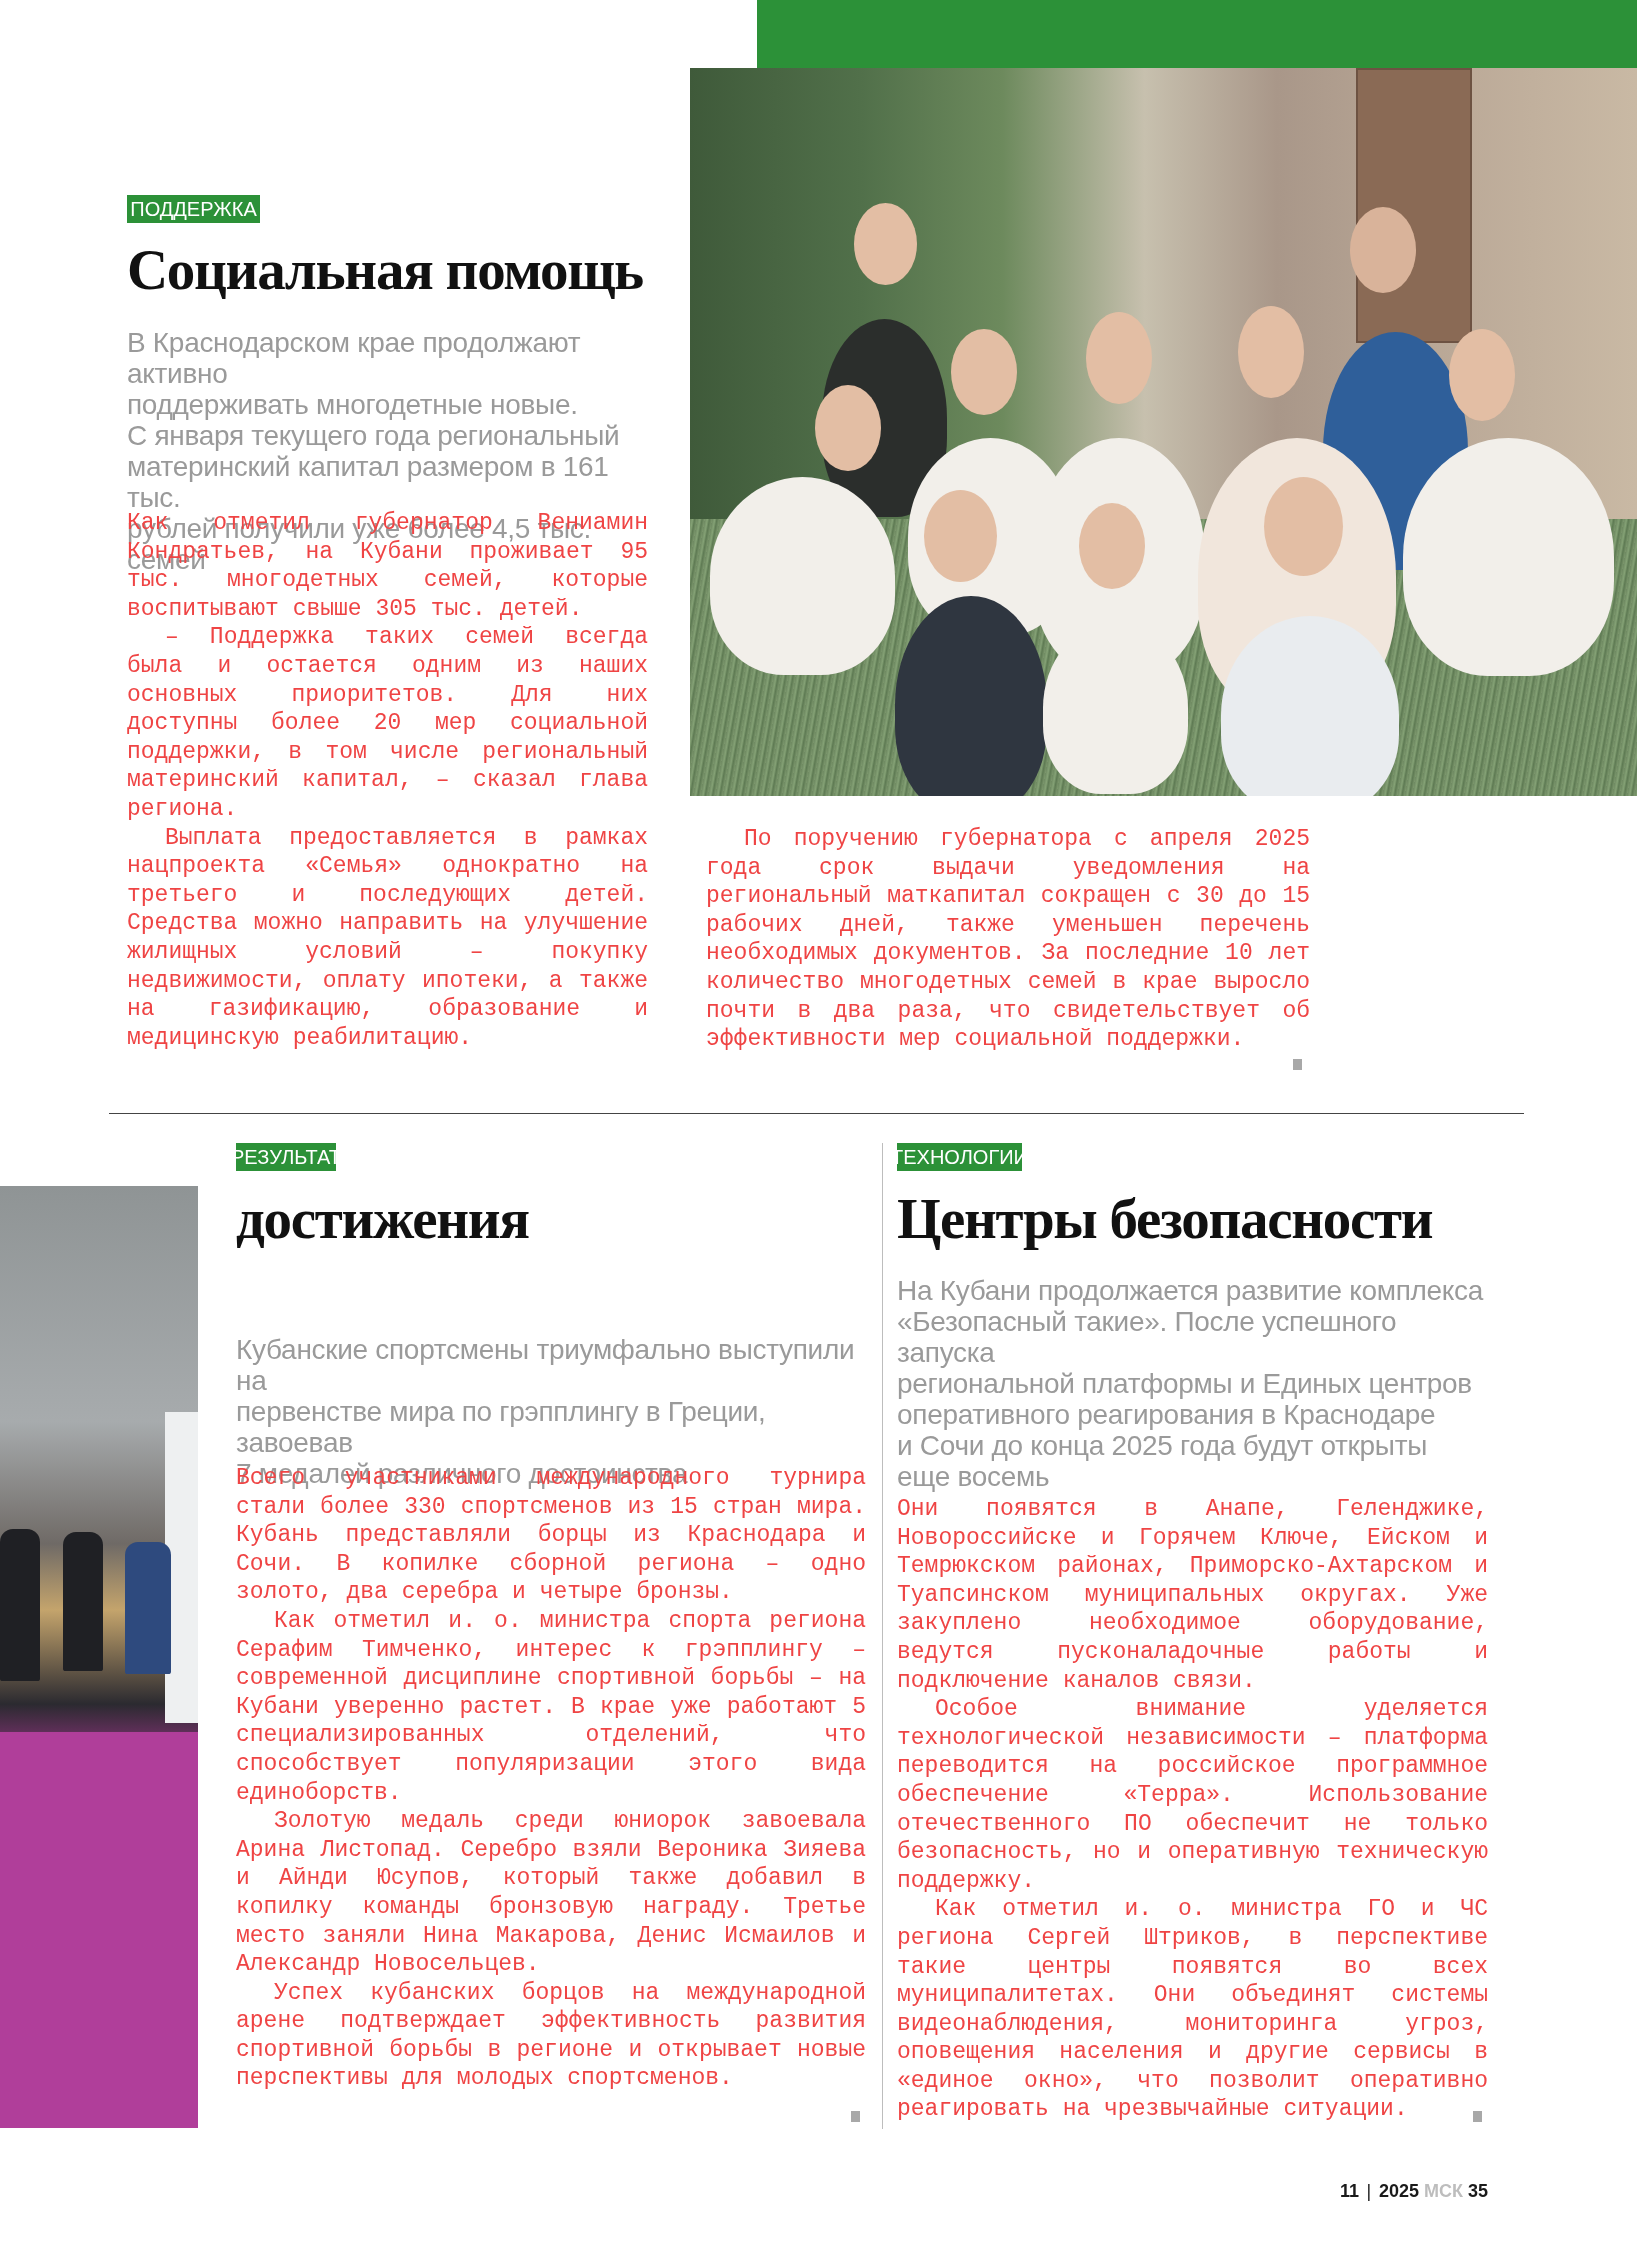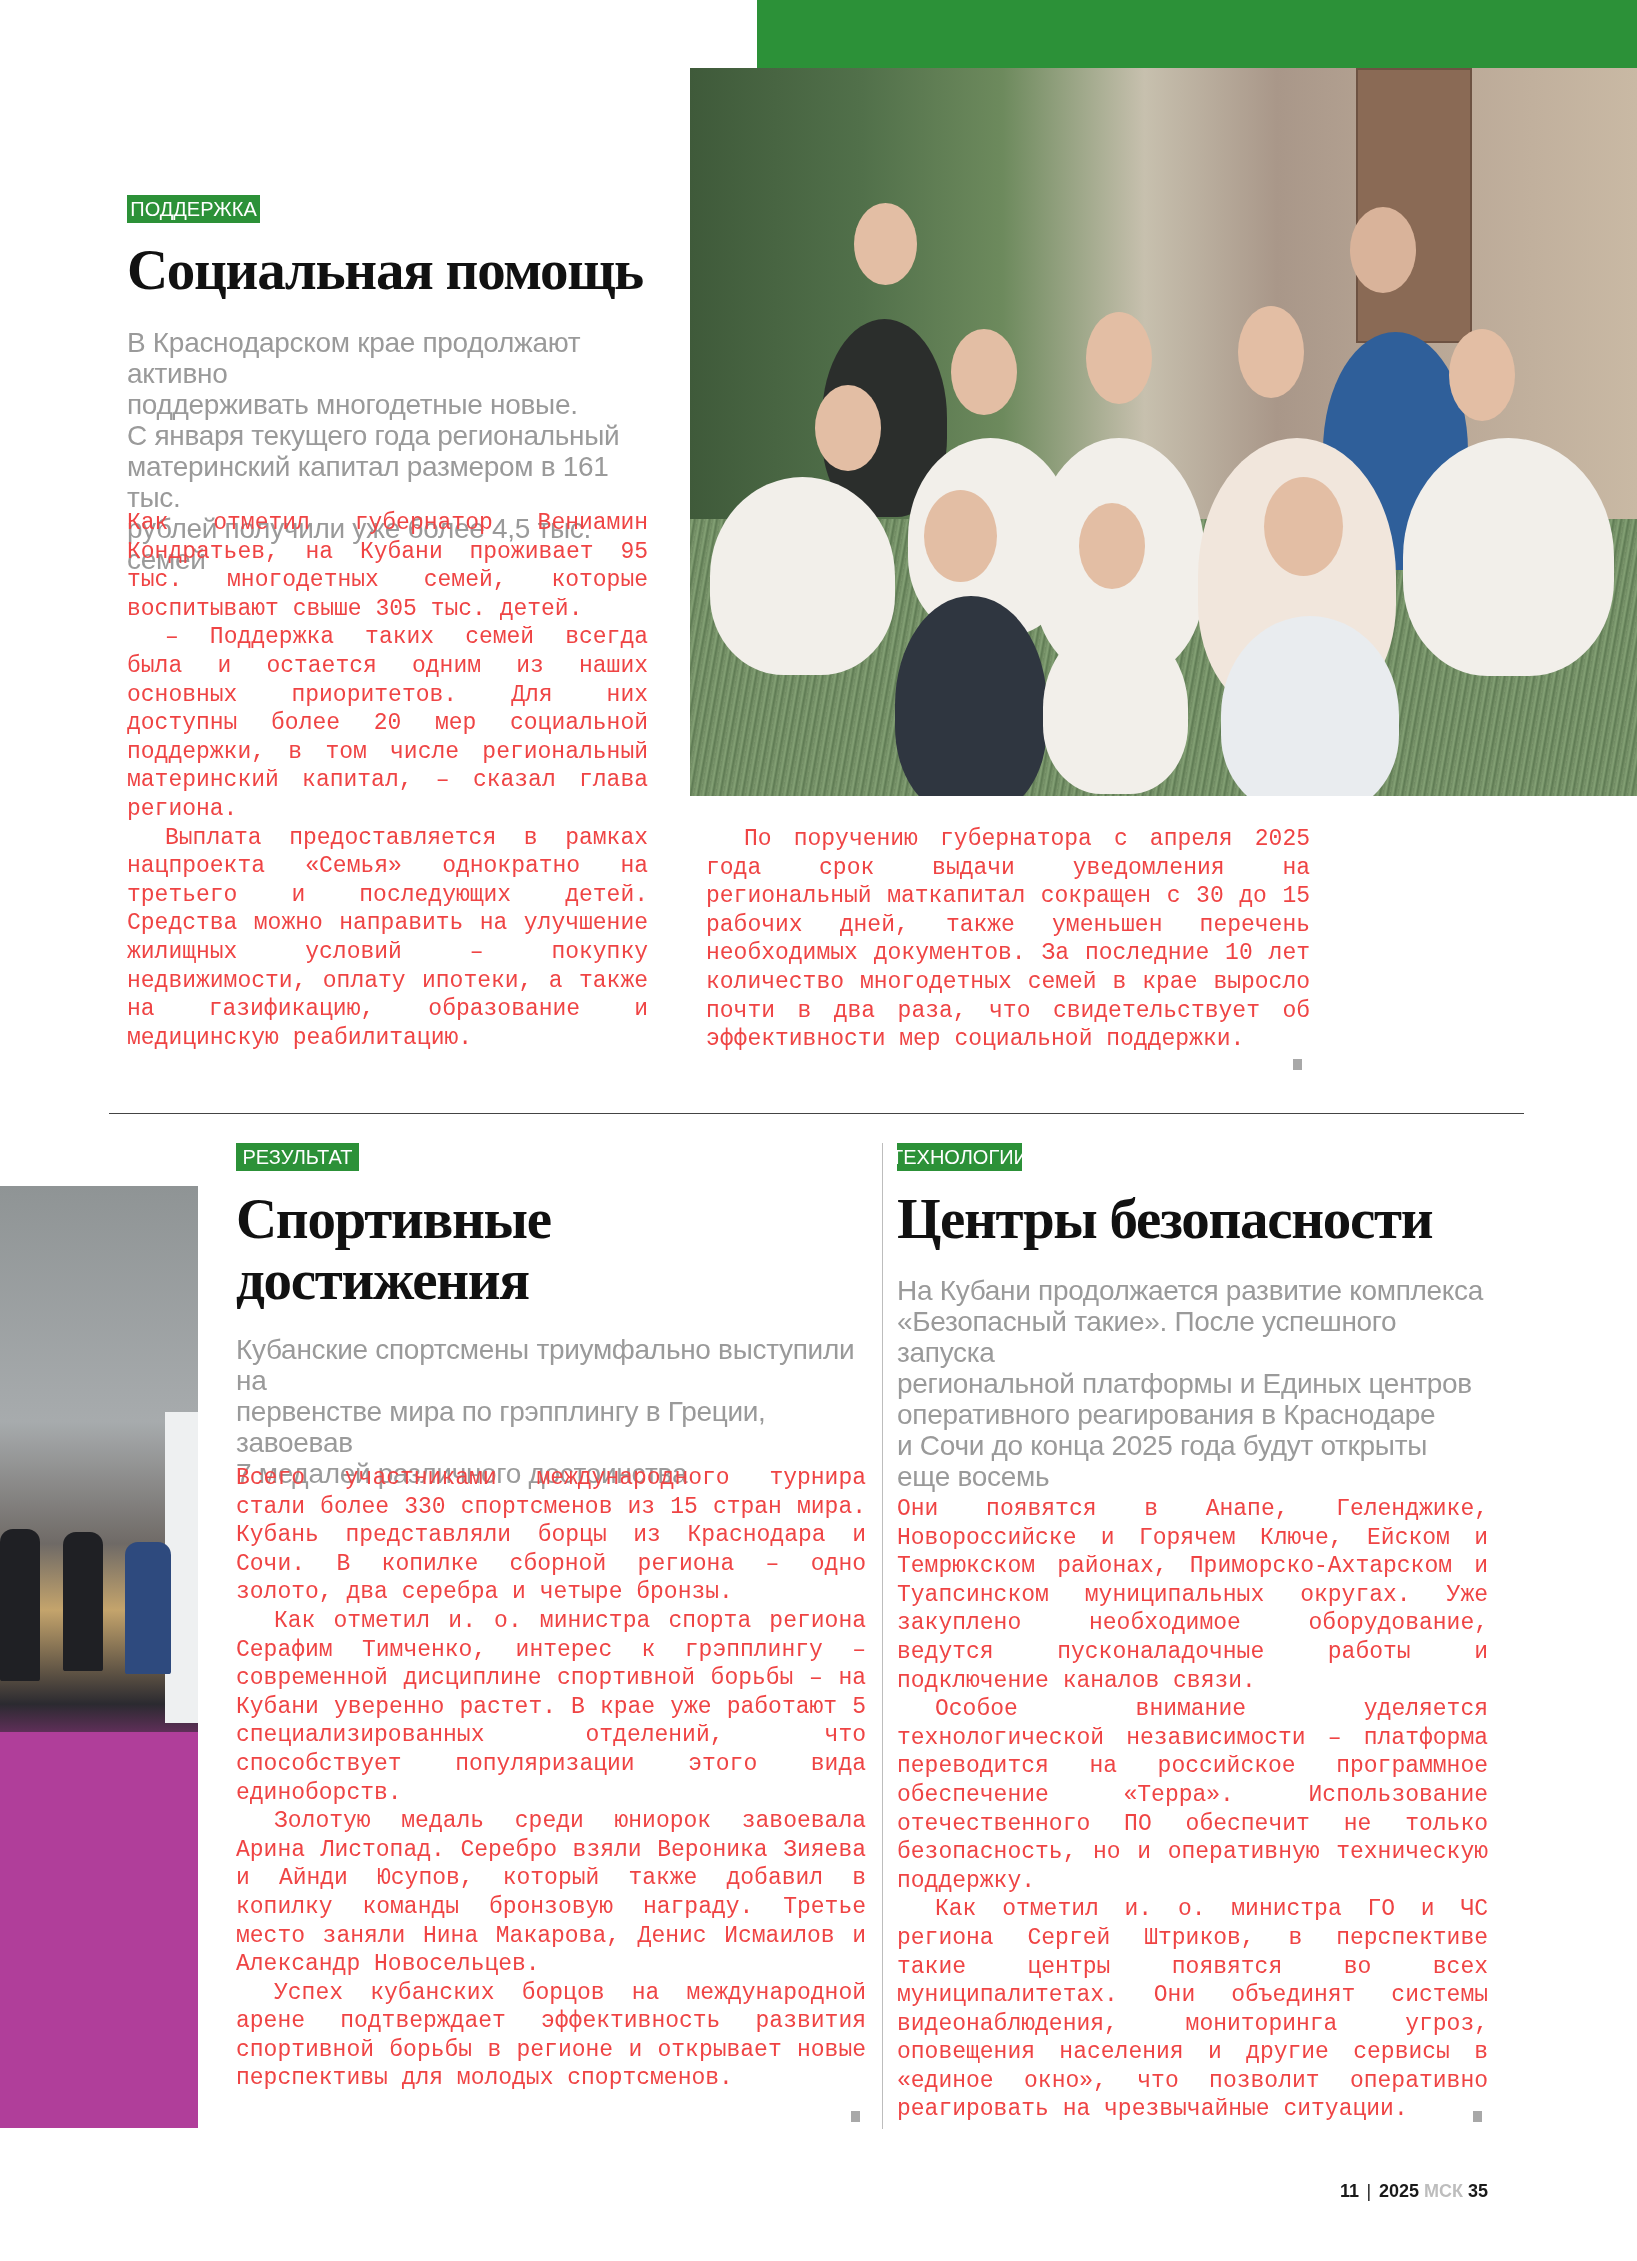--- a/index.html
+++ b/index.html
@@ -93,23 +93,22 @@
 <div class="abs hr"></div>
 
 <div class="abs photo-expo" title="Выставочный зал с посетителями и фиолетовым ковровым покрытием">
   <div class="wall"></div>
   <div class="floor"></div>
   <div class="figure" style="left:0;top:343px;width:40px;height:152px;"></div>
   <div class="figure" style="left:63px;top:346px;width:40px;height:139px;"></div>
   <div class="figure" style="left:125px;top:356px;width:46px;height:132px;background:#2e4a7e;"></div>
 </div>
 
-<div class="abs tag" style="left:236px;top:1143px;width:123px;">РЕЗУЛЬТАТ</div>
+<div class="abs tag" style="left:236px;top:1143px;width:100px;">РЕЗУЛЬТАТ</div>
 <div class="abs title" style="left:236px;top:1188px;width:620px;">
-  <div>Спортивные</div>
   <div>достижения</div>
 </div>
 <div class="abs lead" style="left:236px;top:1334px;width:633px;">
   <div>Кубанские спортсмены триумфально выступили на</div>
   <div>первенстве мира по грэпплингу в Греции, завоевав</div>
   <div>7 медалей различного достоинства</div>
 </div>
 <div class="abs body-text" style="left:236px;top:1464px;width:630px;">
   <p>Всего участниками международного турнира стали более 330 спортсменов из 15 стран мира. Кубань представляли борцы из Краснодара и Сочи. В копилке сборной региона – одно золото, два серебра и четыре бронзы.</p>
   <p class="ind">Как отметил и. о. министра спорта региона Серафим Тимченко, интерес к грэпплингу – современной дисциплине спортивной борьбы – на Кубани уверенно растет. В крае уже работают 5 специализированных отделений, что способствует популяризации этого вида единоборств.</p>

